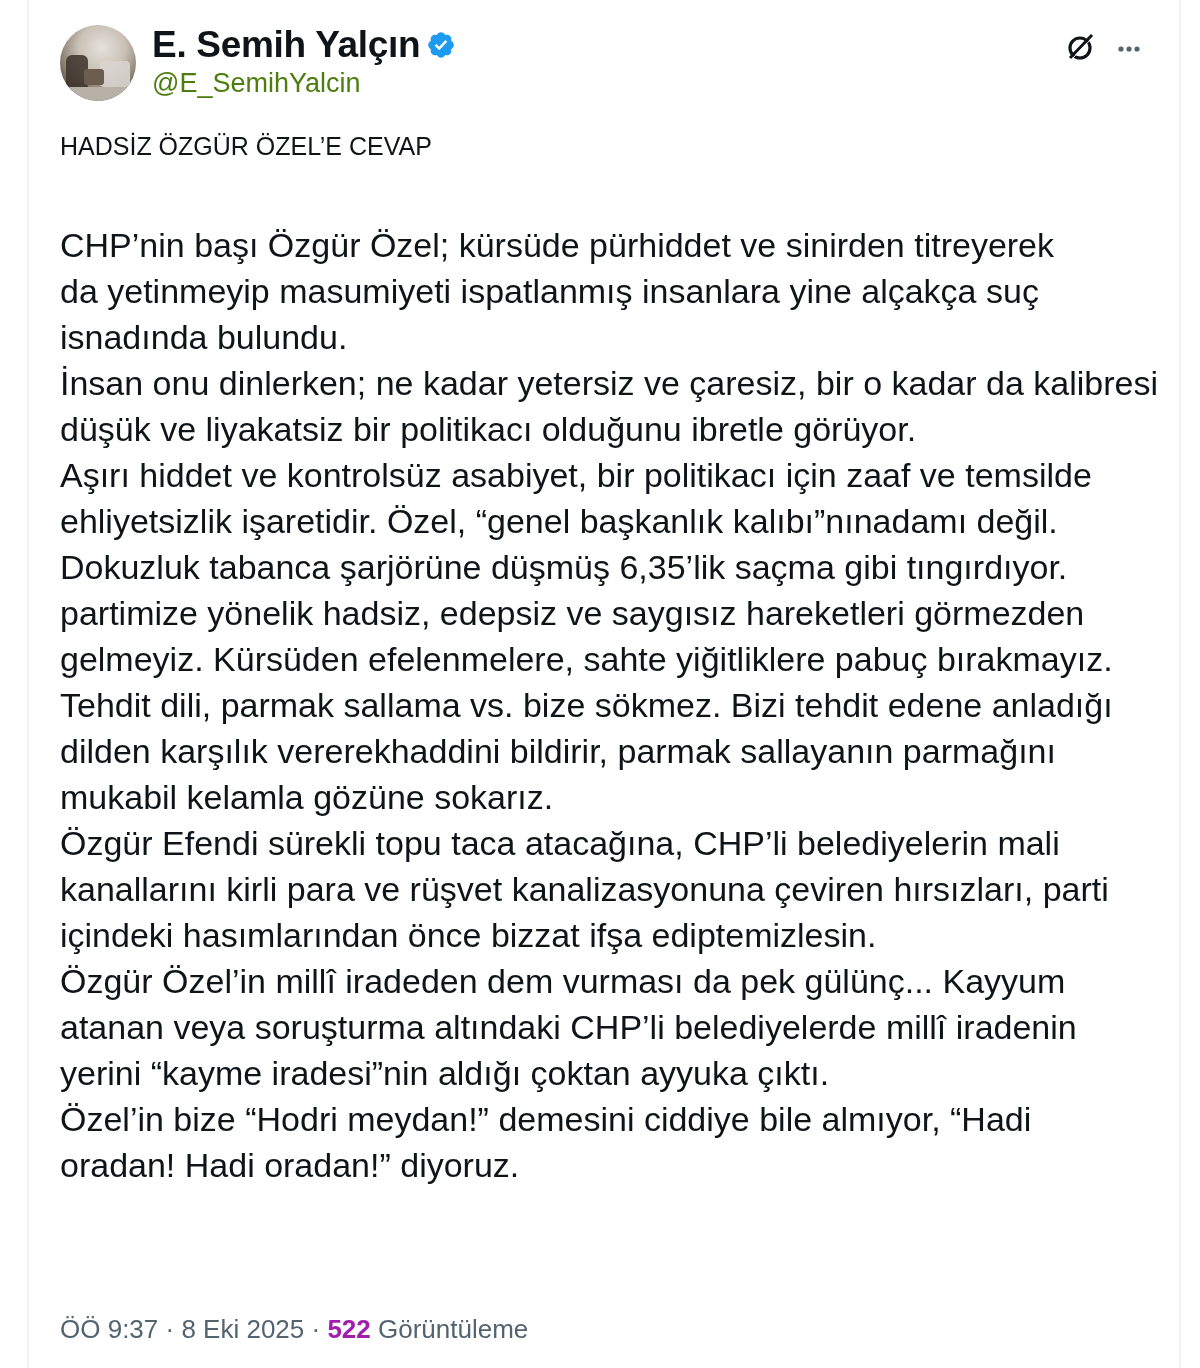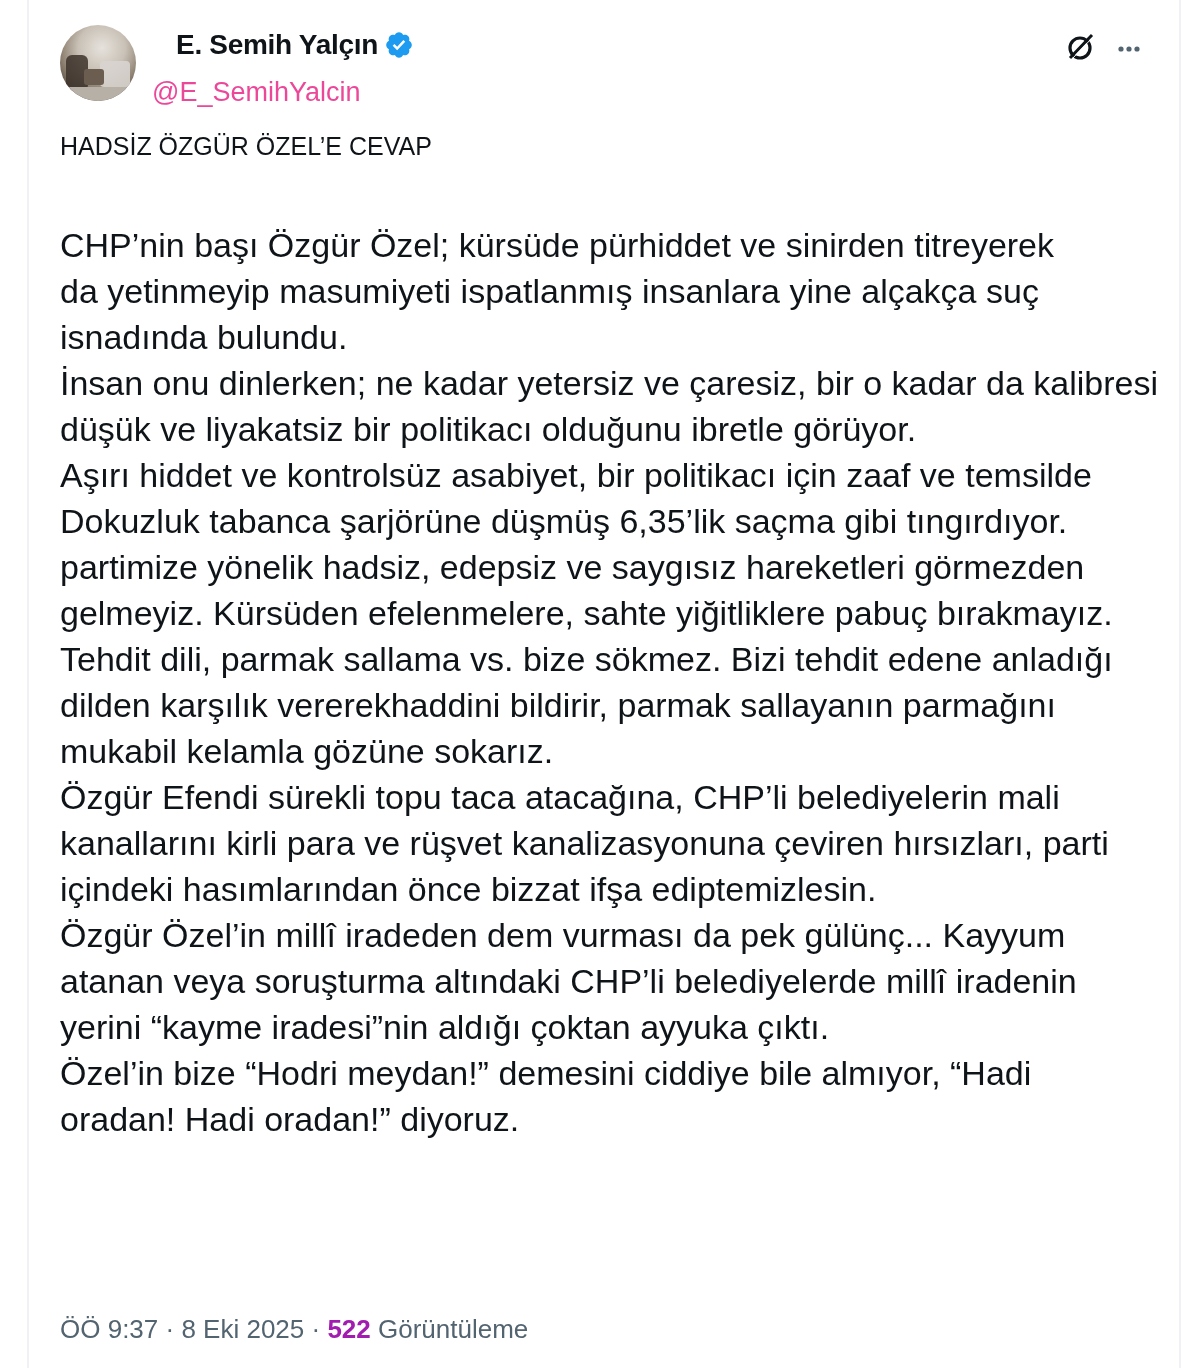--- a/index.html
+++ b/index.html
@@ -51,36 +51,35 @@
       position: absolute;
       left: 92px;
       top: 0;
     }
     .name-row {
       display: flex;
       align-items: center;
       height: 42px;
     }
     .display-name {
-      font-size: 28px;
+      font-size: 37px;
       font-weight: bold;
       color: #0f1419;
       letter-spacing: -0.3px;
-      margin-left: 24px;
     }
     .verified-icon {
       margin-left: 6px;
       width: 30px;
       height: 30px;
       display: inline-block;
     }
     .handle {
       font-size: 27px;
-      color: #ec4899;
-      margin-top: 11px;
+      color: #4d7c0f;
+      margin-top: 2px;
     }
     .grok-icon {
       position: absolute;
       left: 1004px;
       top: 6px;
       width: 34px;
       height: 34px;
       cursor: pointer;
     }
     .more-icon {
@@ -168,20 +167,21 @@
 
 <div class="tweet-title">HADSİZ ÖZGÜR ÖZEL’E CEVAP</div>
 
 <div class="tweet-body">
   <span class="line">CHP’nin başı Özgür Özel; kürsüde pürhiddet ve sinirden titreyerek</span>
   <span class="line">da yetinmeyip masumiyeti ispatlanmış insanlara yine alçakça suç</span>
   <span class="line">isnadında bulundu.</span>
   <span class="line">İnsan onu dinlerken; ne kadar yetersiz ve çaresiz, bir o kadar da kalibresi</span>
   <span class="line">düşük ve liyakatsiz bir politikacı olduğunu ibretle görüyor.</span>
   <span class="line">Aşırı hiddet ve kontrolsüz asabiyet, bir politikacı için zaaf ve temsilde</span>
+  <span class="line">ehliyetsizlik işaretidir. Özel, “genel başkanlık kalıbı”nınadamı değil.</span>
   <span class="line">Dokuzluk tabanca şarjörüne düşmüş 6,35’lik saçma gibi tıngırdıyor.</span>
   <span class="line">partimize yönelik hadsiz, edepsiz ve saygısız hareketleri görmezden</span>
   <span class="line">gelmeyiz.  Kürsüden efelenmelere, sahte yiğitliklere pabuç bırakmayız.</span>
   <span class="line">Tehdit dili, parmak sallama vs. bize sökmez. Bizi tehdit edene anladığı</span>
   <span class="line">dilden karşılık vererekhaddini bildirir, parmak sallayanın parmağını</span>
   <span class="line">mukabil kelamla gözüne sokarız.</span>
   <span class="line">Özgür Efendi sürekli topu taca atacağına, CHP’li belediyelerin mali</span>
   <span class="line">kanallarını kirli para ve rüşvet kanalizasyonuna çeviren hırsızları, parti</span>
   <span class="line">içindeki hasımlarından önce bizzat ifşa ediptemizlesin.</span>
   <span class="line">Özgür Özel’in millî iradeden dem vurması da pek gülünç... Kayyum</span>

